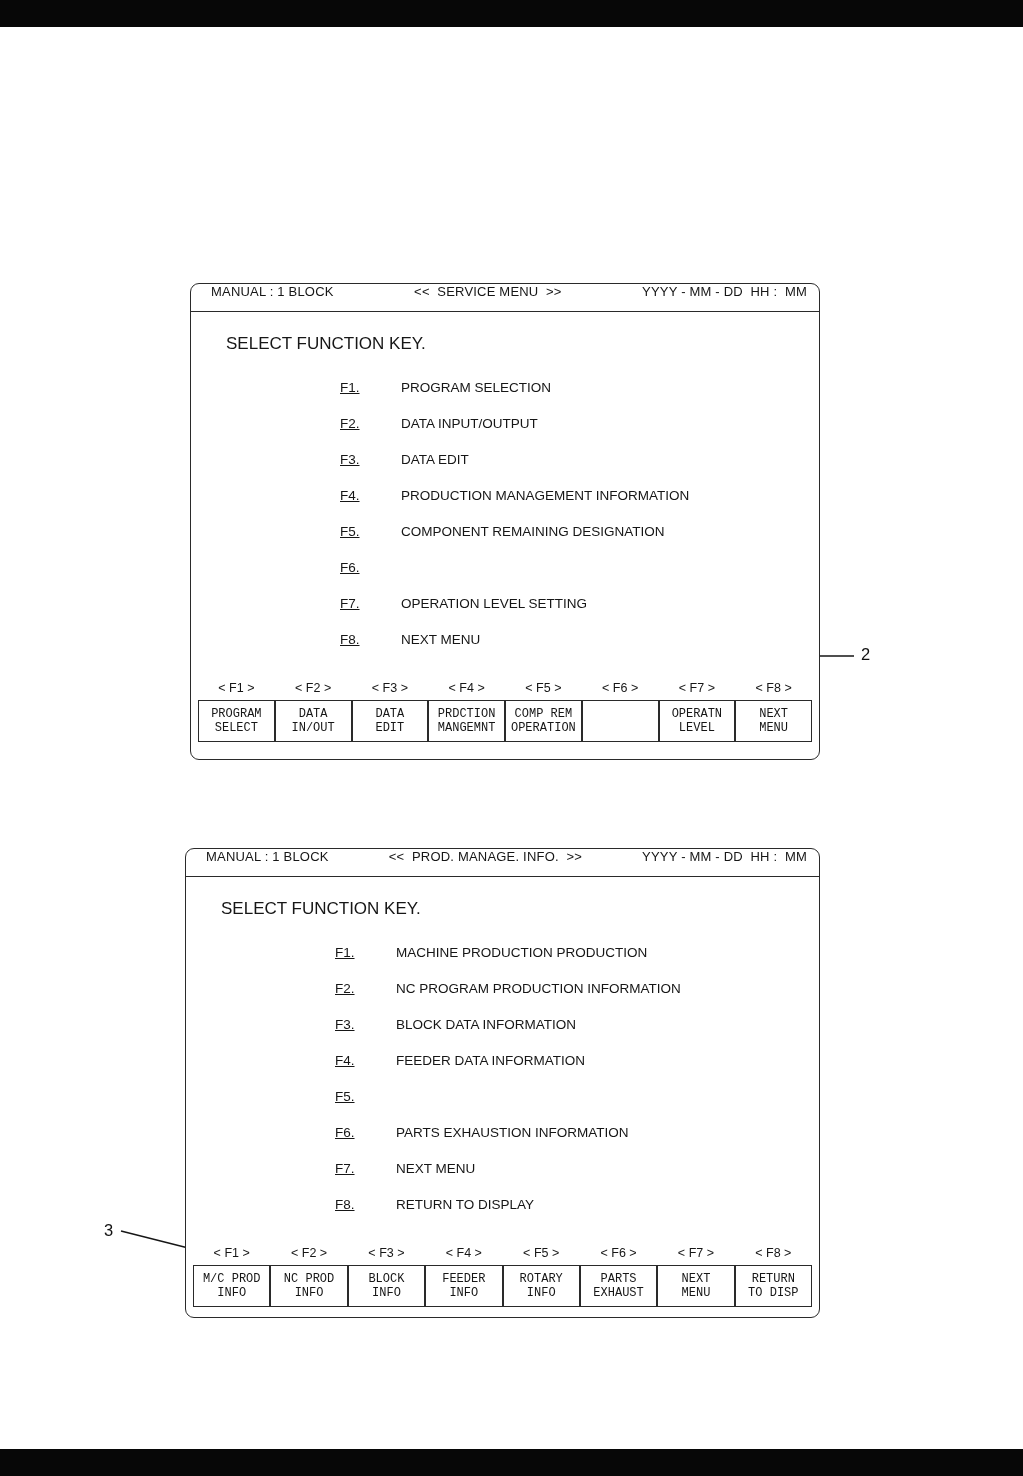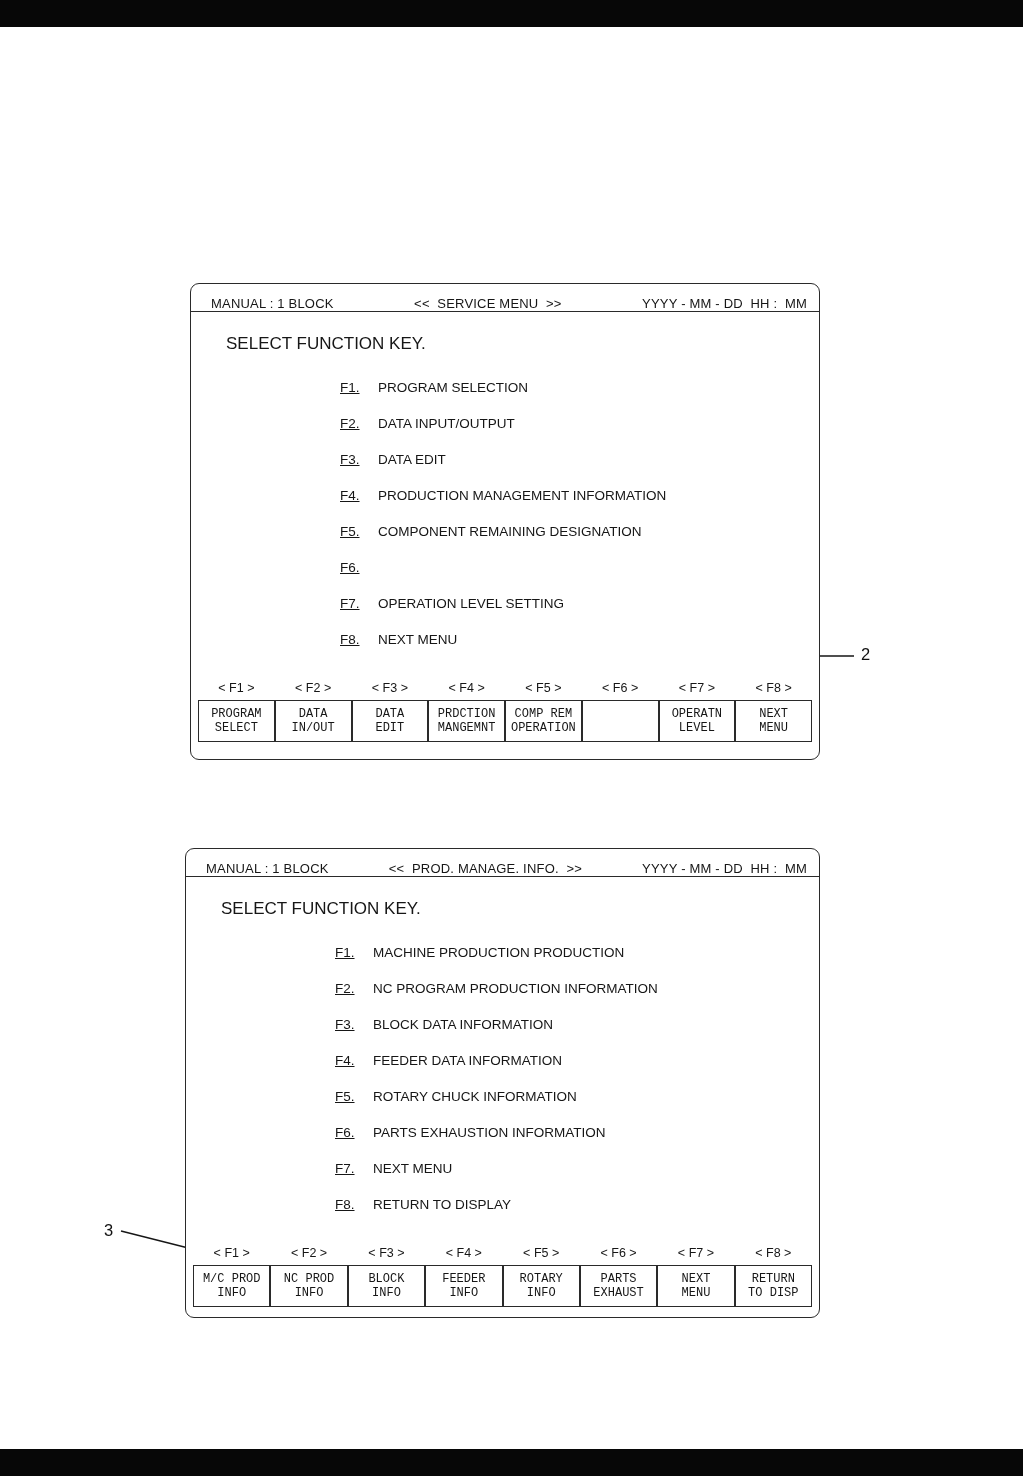--- a/index.html
+++ b/index.html
@@ -15,32 +15,32 @@
 
   .screen {
     position: absolute; background: #fff;
     border: 1.6px solid #2a2a2a; border-radius: 9px;
     box-sizing: border-box;
   }
   #screen-1 { left: 190px; top: 283px; width: 630px; height: 477px; }
   #screen-2 { left: 185px; top: 848px; width: 635px; height: 470px; }
 
   .scr-header {
-    height: 27px; display: flex; align-items: flex-end; justify-content: space-between;
+    height: 27px; display: flex; align-items: flex-start; justify-content: space-between;
     padding: 0 12px 0 20px; font-size: 13px; letter-spacing: 0.2px;
     border-bottom: 1.4px solid #2a2a2a;
   }
   .scr-header span { white-space: pre; }
 
   .prompt { margin-top: 22px; padding-left: 35px; font-size: 17px; }
 
   .menu { margin-top: 26px; }
   .menu-row { height: 36px; padding-left: 149px; display: flex; box-sizing: border-box; }
   .menu-key { flex: 0 0 38px; width: 38px; font-size: 13.5px; text-decoration: underline; }
-  .menu-label { font-size: 13.5px; white-space: nowrap; }
+  .menu-label { font-size: 13.5px; white-space: nowrap; margin-left: 23px; }
 
   .fkeys { position: absolute; left: 7px; right: 7px; display: flex; }
   #screen-1 .fkeys { bottom: 17px; }
   #screen-2 .fkeys { bottom: 10px; }
   .fkey-col { flex: 1 1 0; min-width: 0; display: flex; flex-direction: column; }
   .fkey-label { text-align: center; font-size: 12.5px; height: 15px; margin-bottom: 4px; white-space: pre; }
   .fkey-btn {
     border: 1.4px solid #2a2a2a; height: 42px; box-sizing: border-box;
     display: flex; flex-direction: column; align-items: center; justify-content: center;
     text-align: center; font-size: 12px; line-height: 14px; background: #fff;
@@ -188,21 +188,20 @@
     <div class="menu-row">
       <span class="menu-key">F3.</span>
       <span class="menu-label">BLOCK DATA INFORMATION</span>
     </div>
     <div class="menu-row">
       <span class="menu-key">F4.</span>
       <span class="menu-label">FEEDER DATA INFORMATION</span>
     </div>
     <div class="menu-row">
       <span class="menu-key">F5.</span>
-      <span class="menu-label">ROTARY CHUCK INFORMATION</span>
     </div>
     <div class="menu-row">
       <span class="menu-key">F6.</span>
       <span class="menu-label">PARTS EXHAUSTION INFORMATION</span>
     </div>
     <div class="menu-row">
       <span class="menu-key">F7.</span>
       <span class="menu-label">NEXT MENU</span>
     </div>
     <div class="menu-row">

